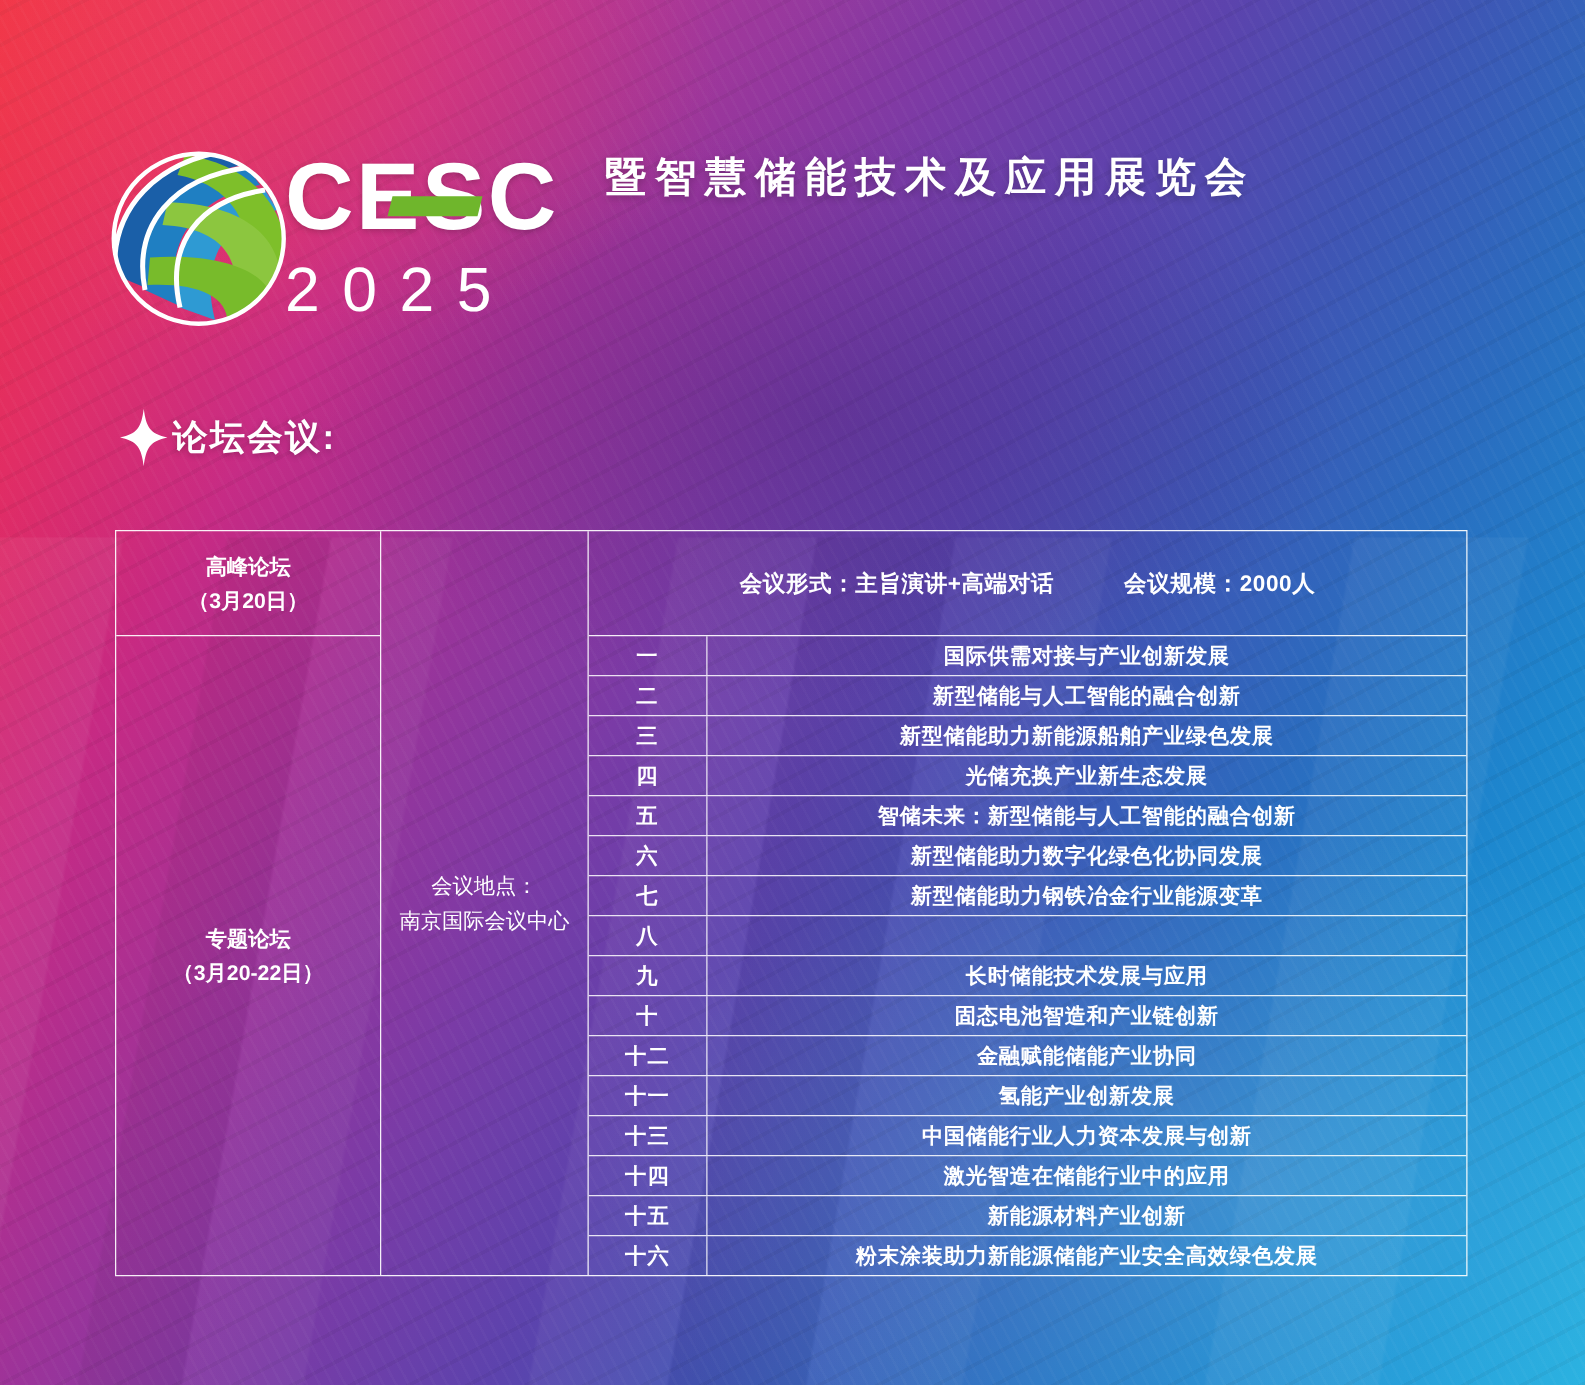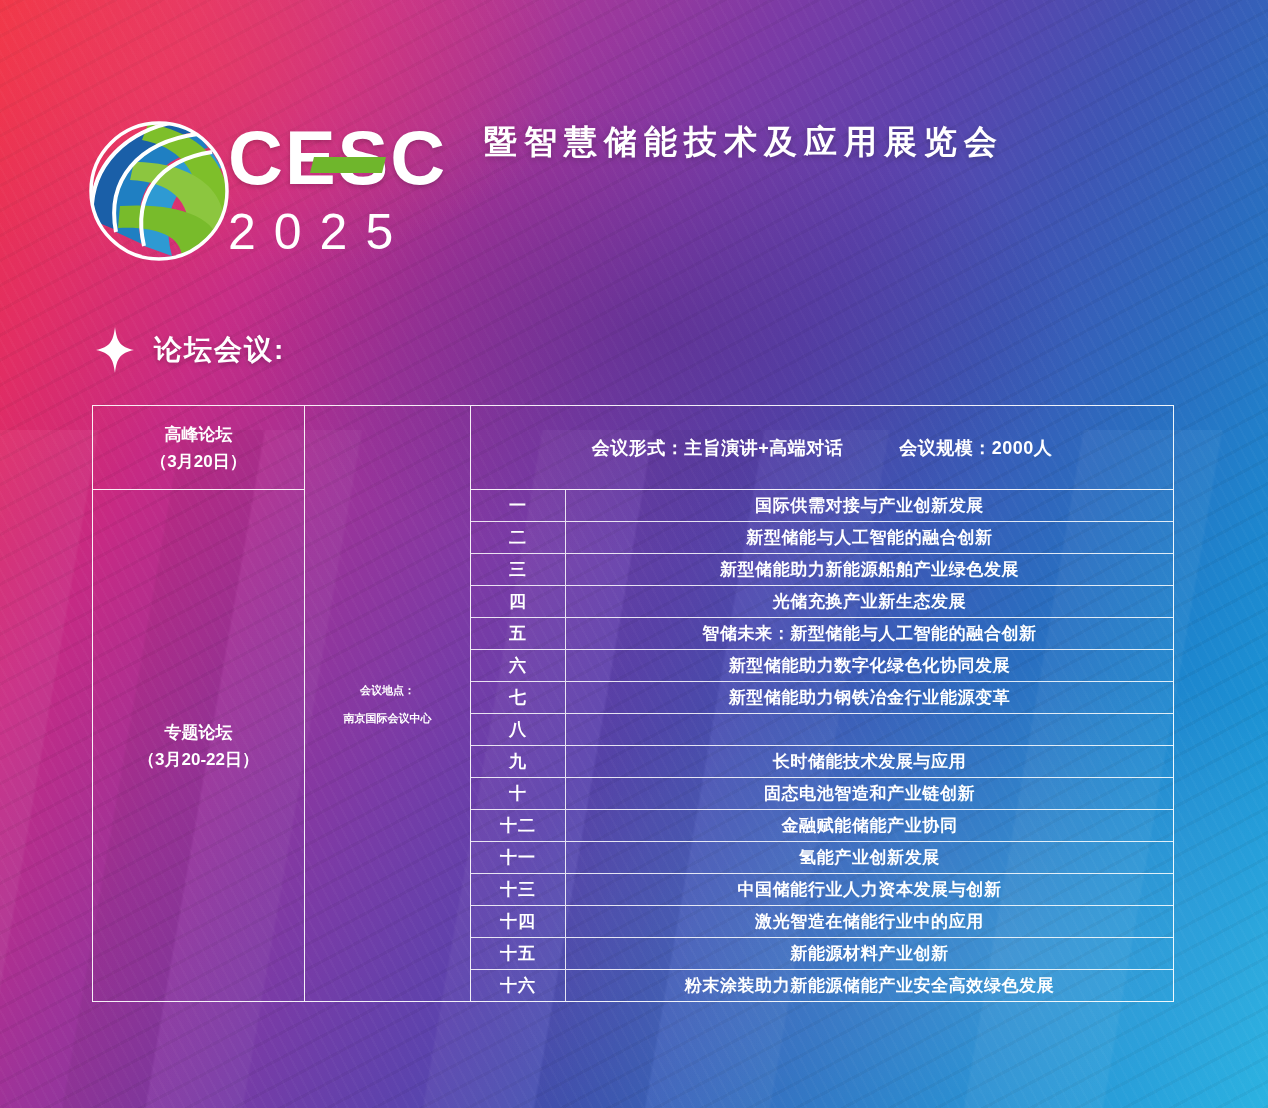--- a/index.html
+++ b/index.html
@@ -69,43 +69,43 @@
   }
   .titles{position:absolute;left:484px;top:116px;width:720px;}
   .t1{font-size:54px;line-height:62px;font-weight:bold;letter-spacing:3px;white-space:nowrap;
       text-shadow:0 2px 6px rgba(0,0,0,.22);}
   .t1 .g{color:#6fb62c;}
   .t1 .w{color:#ffffff;}
   .t2{margin-top:8px;font-size:33px;line-height:42px;font-weight:bold;color:#ffffff;
       letter-spacing:7px;white-space:nowrap;text-shadow:0 2px 6px rgba(0,0,0,.22);font-family:Liberation Mono, monospace;}
 
   
-  .section{position:absolute;left:96px;top:327px;display:flex;align-items:center;gap:20px;}
+  .section{position:absolute;left:96px;top:327px;display:flex;align-items:center;gap:4px;}
   .star{width:38px;height:46px;flex:0 0 auto;}
   .section-label{font-size:28px;font-weight:bold;color:#ffffff;letter-spacing:2px;
                  text-shadow:0 2px 5px rgba(0,0,0,.25);}
 
   
   .tbl{
-    position:absolute;left:92px;top:405px;width:1082px;height:597px;
+    position:absolute;left:92px;top:424px;width:1082px;height:597px;
     border:1.5px solid rgba(255,255,255,.92);
     box-sizing:border-box;
     display:flex;
   }
   .col-forum{width:212px;flex:0 0 212px;display:flex;flex-direction:column;
              border-right:1.5px solid rgba(255,255,255,.92);box-sizing:border-box;}
   .forum-cell{display:flex;flex-direction:column;align-items:center;justify-content:center;
               color:#ffffff;font-weight:bold;font-size:17px;line-height:27px;text-align:center;
               box-sizing:border-box;}
   .forum-cell.top{height:84px;border-bottom:1.5px solid rgba(255,255,255,.92);}
   .forum-cell.bot{flex:1;}
 
   .col-venue{width:166px;flex:0 0 166px;display:flex;align-items:center;justify-content:center;
              border-right:1.5px solid rgba(255,255,255,.92);box-sizing:border-box;
-             color:#ffffff;font-weight:bold;font-size:11px;line-height:28px;text-align:center;}
+             color:#ffffff;font-weight:normal;font-size:17px;line-height:28px;text-align:center;}
 
   .col-main{flex:1;display:flex;flex-direction:column;box-sizing:border-box;}
   .meta-row{height:84px;flex:0 0 84px;display:flex;align-items:center;justify-content:center;
             gap:56px;border-bottom:1.5px solid rgba(255,255,255,.92);box-sizing:border-box;
             color:#ffffff;font-weight:bold;font-size:18px;letter-spacing:.5px;}
   .topics{flex:1;display:flex;flex-direction:column;}
   .topic-row{flex:1;display:flex;box-sizing:border-box;
              border-bottom:1.2px solid rgba(255,255,255,.85);}
   .topic-row:last-child{border-bottom:none;}
   .t-num{width:95px;flex:0 0 95px;display:flex;align-items:center;justify-content:center;

